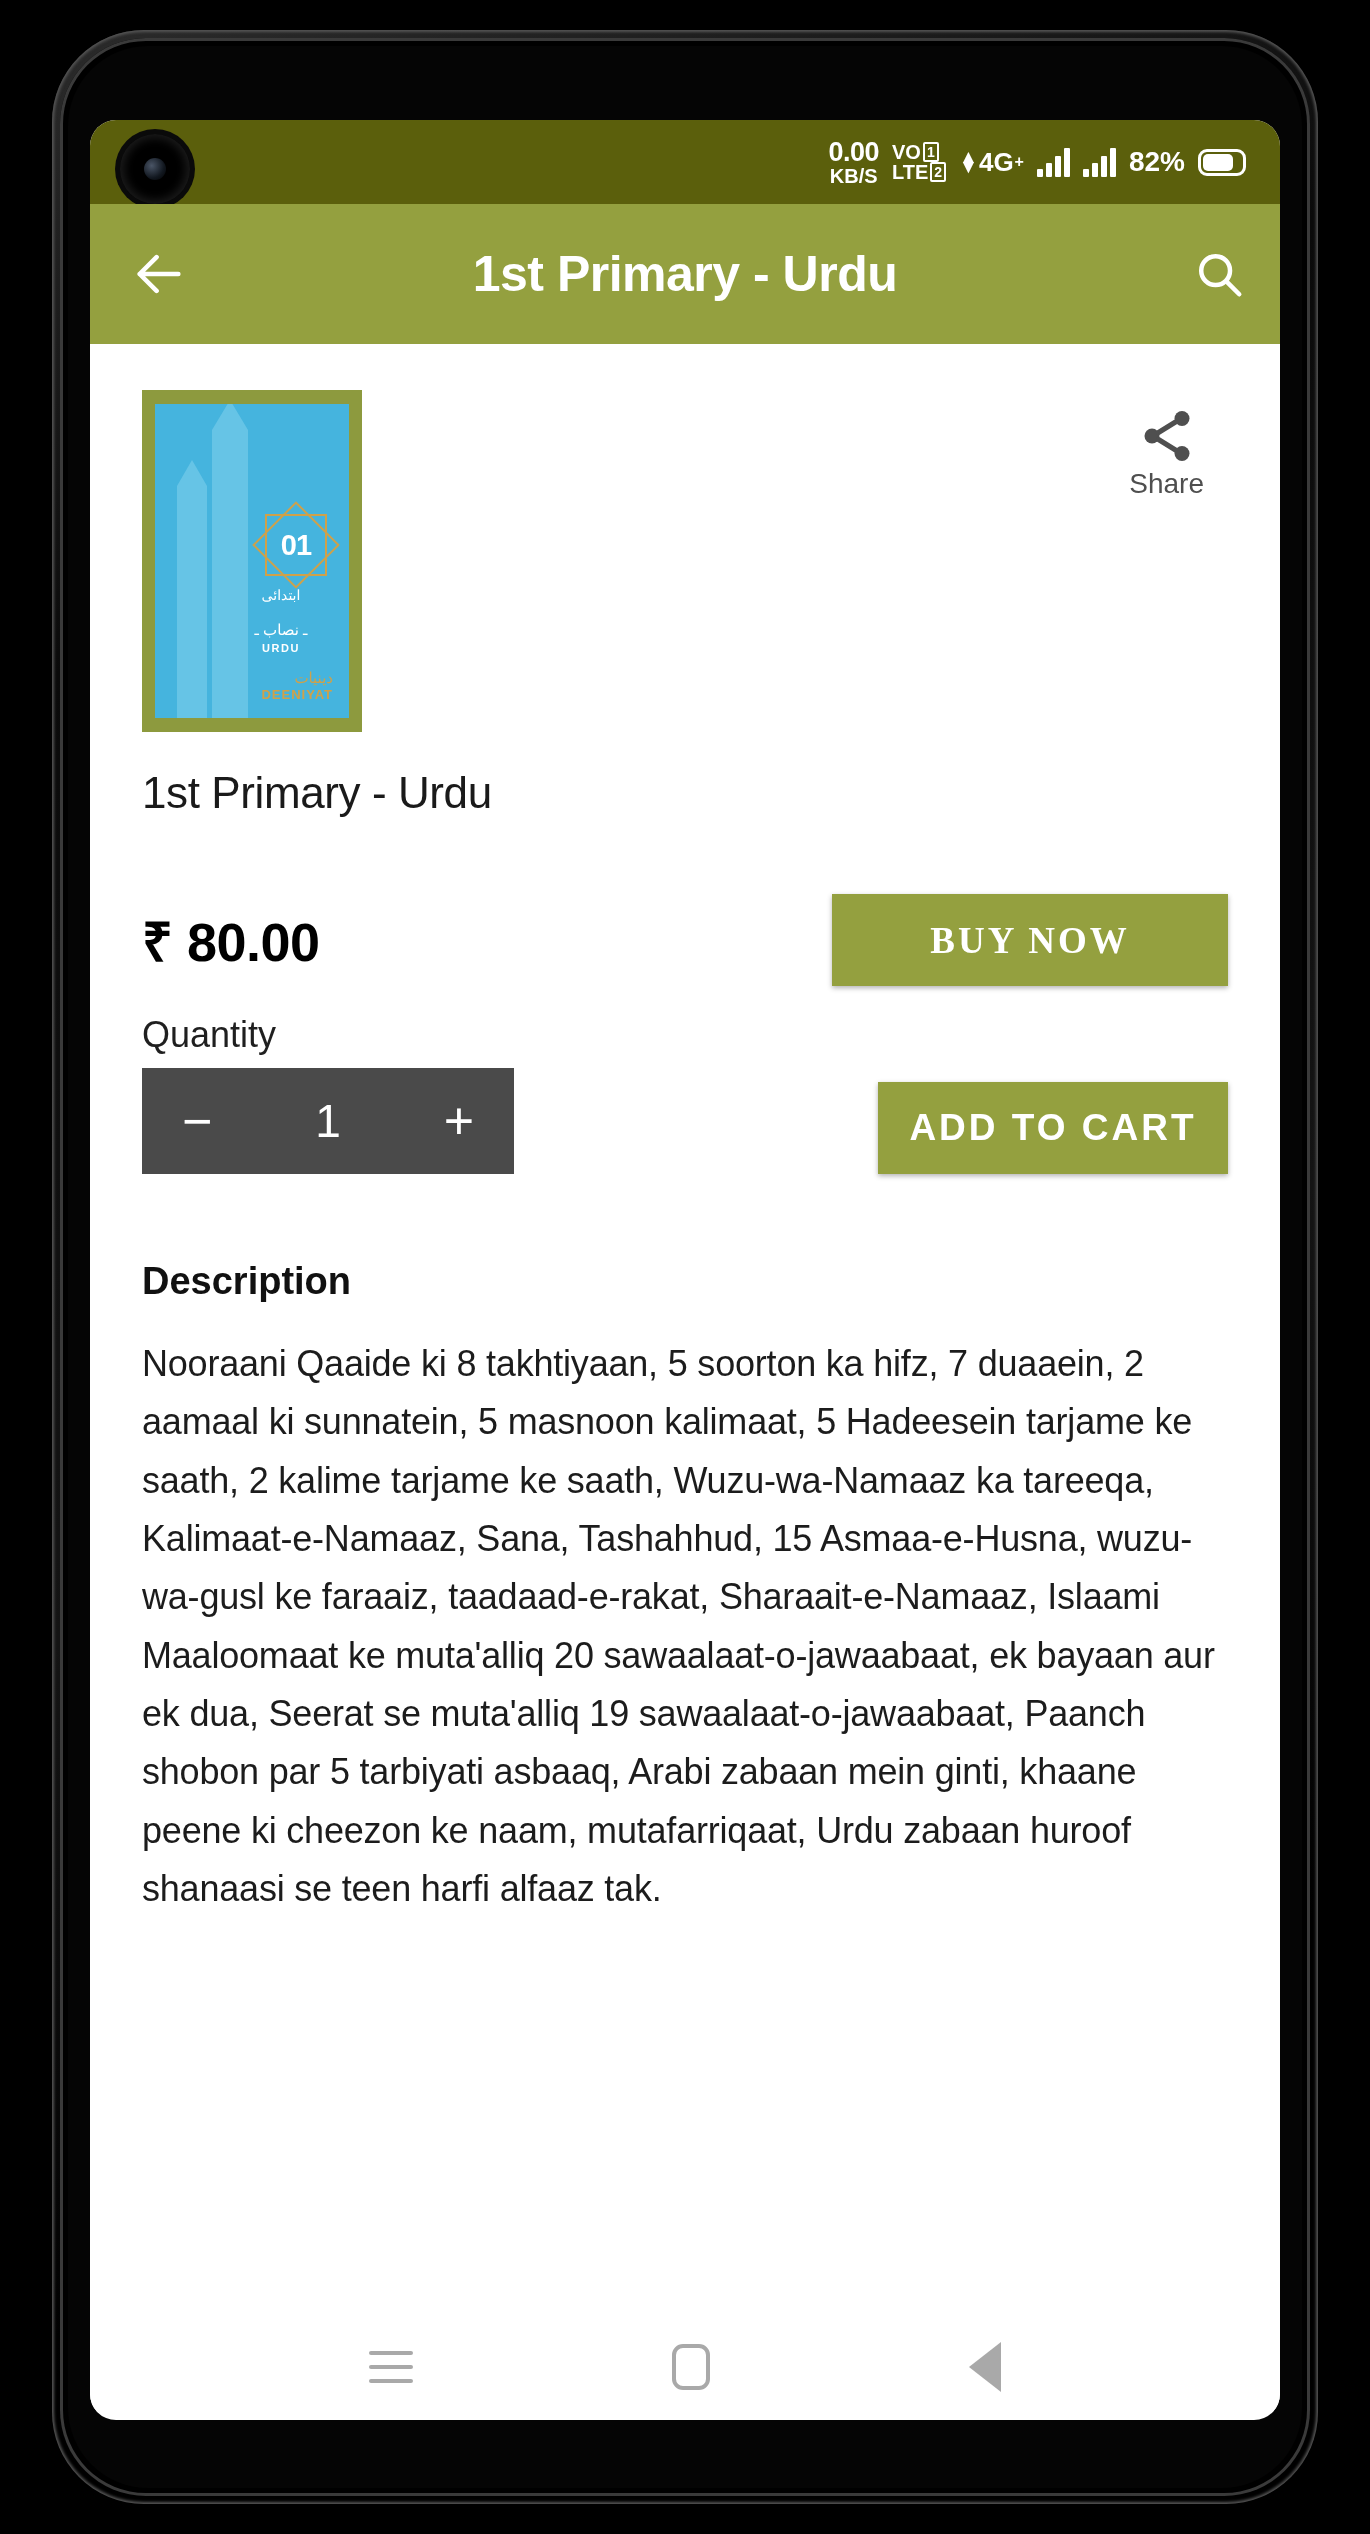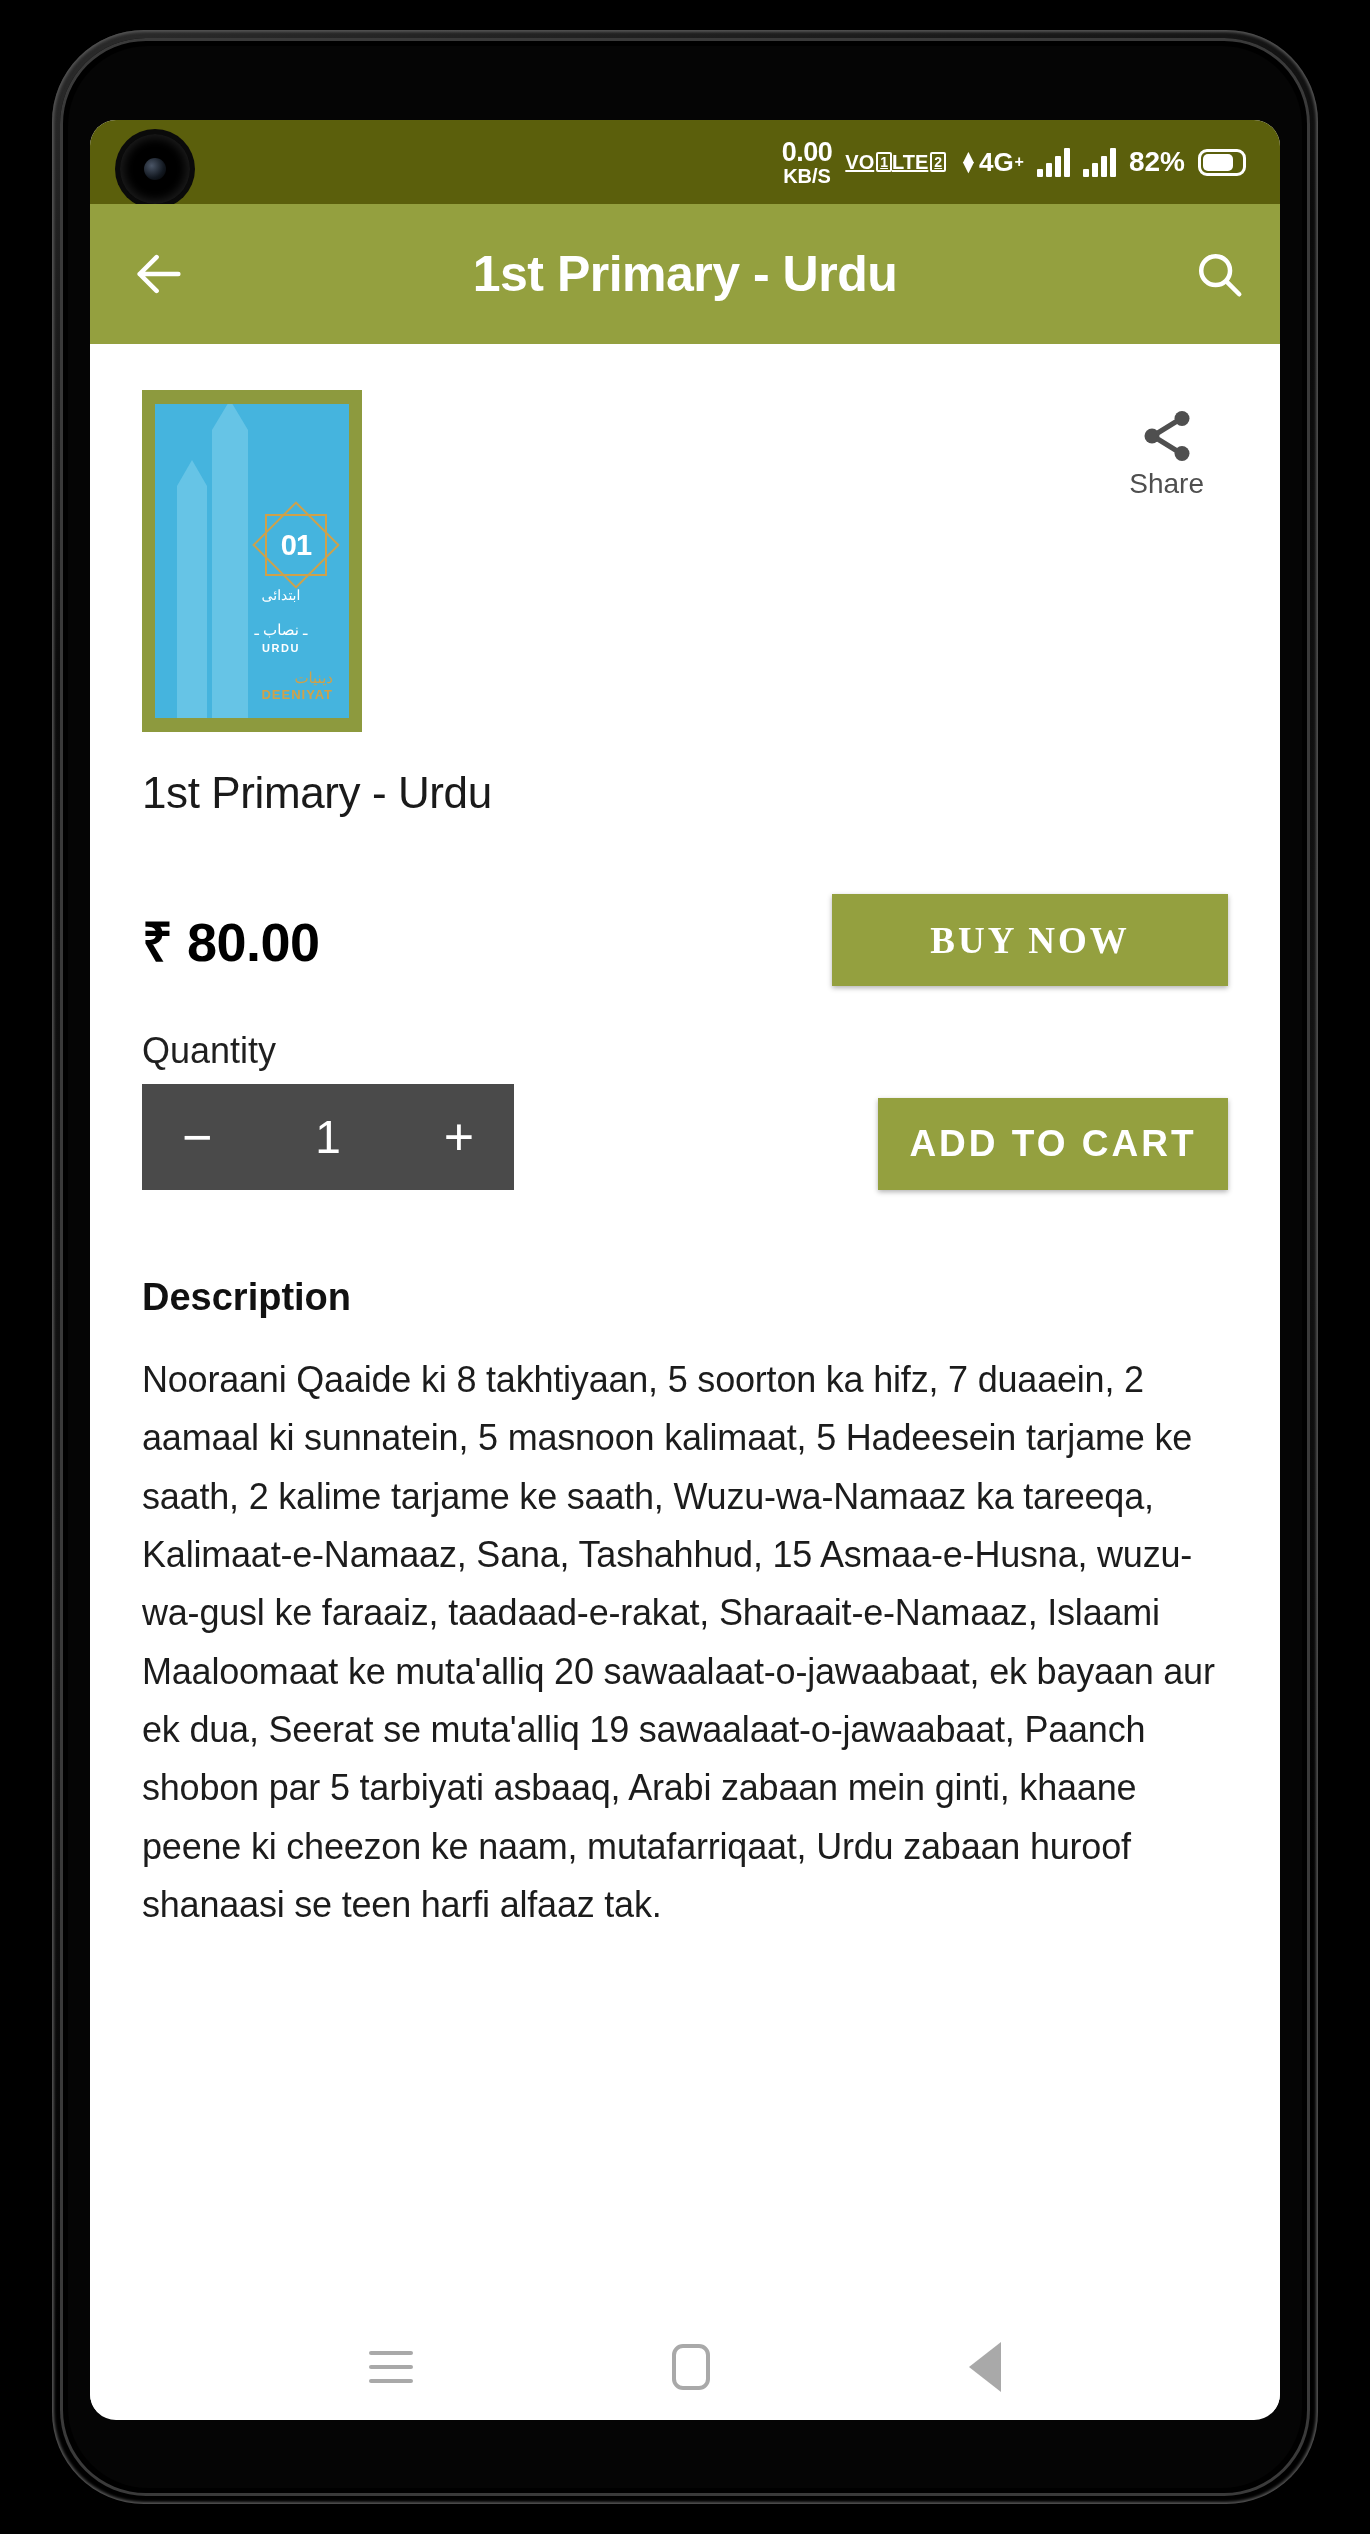--- a/index.html
+++ b/index.html
@@ -101,22 +101,22 @@
   .sb-group { display: flex; align-items: center; gap: 13px; }
 
   .sb-speed {
     display: flex; flex-direction: column; align-items: center;
     line-height: 1.0;
   }
   .sb-speed .v { font-size: 27px; font-weight: 700; letter-spacing: -0.5px;}
   .sb-speed .u { font-size: 20px; font-weight: 700; }
 
   .sb-volte {
-    display: flex; flex-direction: row; align-items: flex-start;
-    line-height: 1.0; font-weight: 700; font-size: 20px; text-decoration: underline;
+    display: flex; flex-direction: column; align-items: flex-start;
+    line-height: 1.0; font-weight: 700; font-size: 20px;
   }
   .sb-volte .r { display: flex; align-items: center; gap: 2px;}
   .sb-volte .boxed {
     border: 2px solid #fff; border-radius: 2px;
     font-size: 14px; padding: 0 2px; line-height: 16px; min-width: 15px;
     text-align:center;
   }
 
   .sb-4g { display: flex; align-items: center; gap: 1px; font-size: 26px; font-weight: 700;}
   .sb-4g .arrows { display:flex; flex-direction:column; line-height:.55; font-size:19px; }
@@ -272,21 +272,21 @@
     cursor: pointer;
     box-shadow: 0 2px 5px rgba(0,0,0,.30);
   }
   .btn-buy {
     margin-left: auto;
     width: 396px; height: 92px;
     font-size: 37px; letter-spacing: 3px; font-family: Liberation Serif, serif;
   }
 
   .qty-row {
-    margin-top: 44px;
+    margin-top: 28px;
     display: flex;
     align-items: flex-end;
   }
   .qty-left { display: flex; flex-direction: column; }
   .qty-label { font-size: 36px; color: #1f1f1f; margin-bottom: 12px; }
   .stepper {
     width: 372px; height: 106px;
     background: #4a4a4a;
     display: flex; align-items: center; justify-content: space-between;
     padding: 0 34px;

